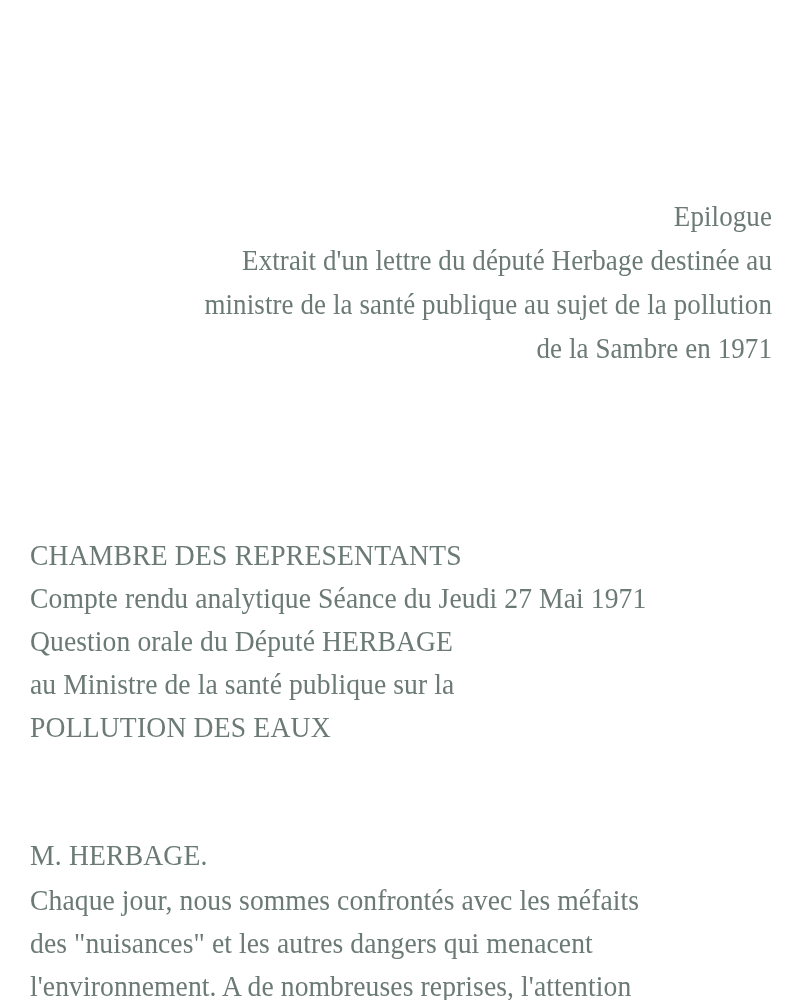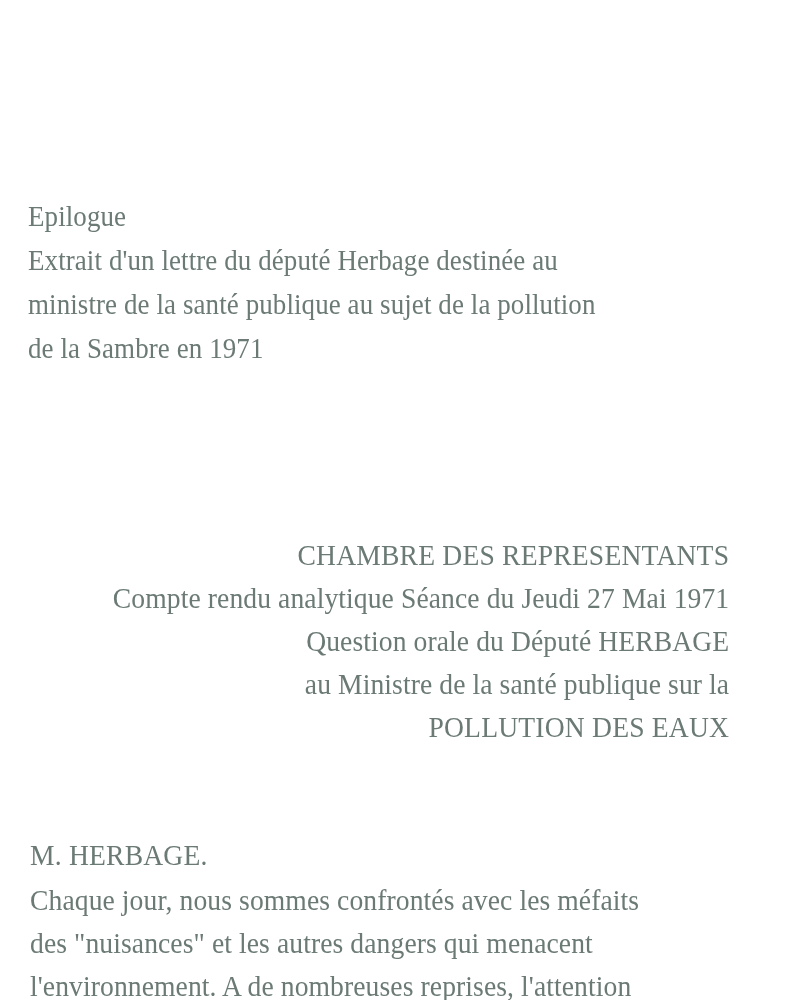--- a/index.html
+++ b/index.html
@@ -18,40 +18,40 @@
     color: #6b7a74;
     -webkit-font-smoothing: antialiased;
   }
 
   
   .epilogue-block {
     position: absolute;
     left: 0;
     top: 194px;
     width: 800px;
-    text-align: left;
+    text-align: right;
   }
 
   .epilogue-block .line {
     display: block;
     font-size: 29px;
     line-height: 44px;
     letter-spacing: 0.1px;
     white-space: nowrap;
     transform: scaleX(0.93);
     transform-origin: center center;
   }
 
   
   .record-block {
     position: absolute;
     left: 30px;
     top: 533px;
     width: 760px;
-    text-align: right;
+    text-align: left;
   }
 
   .record-block .line {
     display: block;
     font-size: 30px;
     line-height: 43px;
     letter-spacing: 0.1px;
     white-space: nowrap;
     transform: scaleX(0.92);
     transform-origin: left center;

